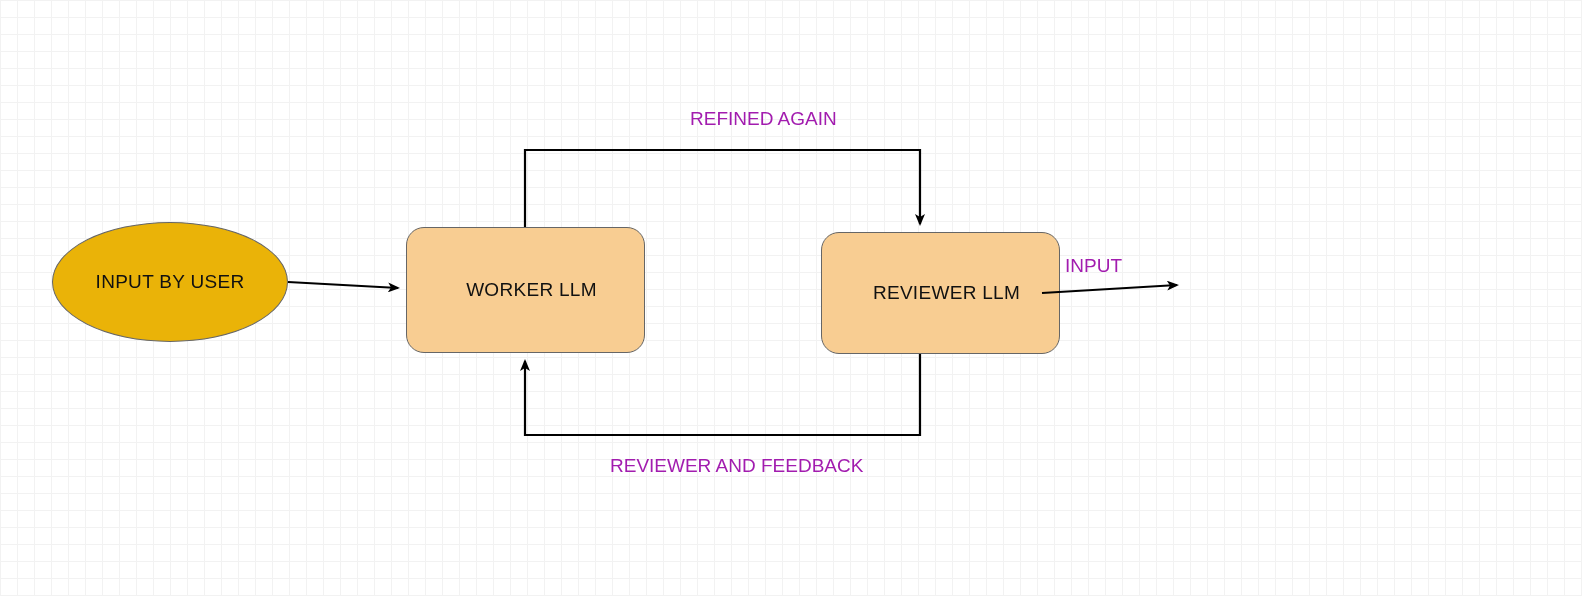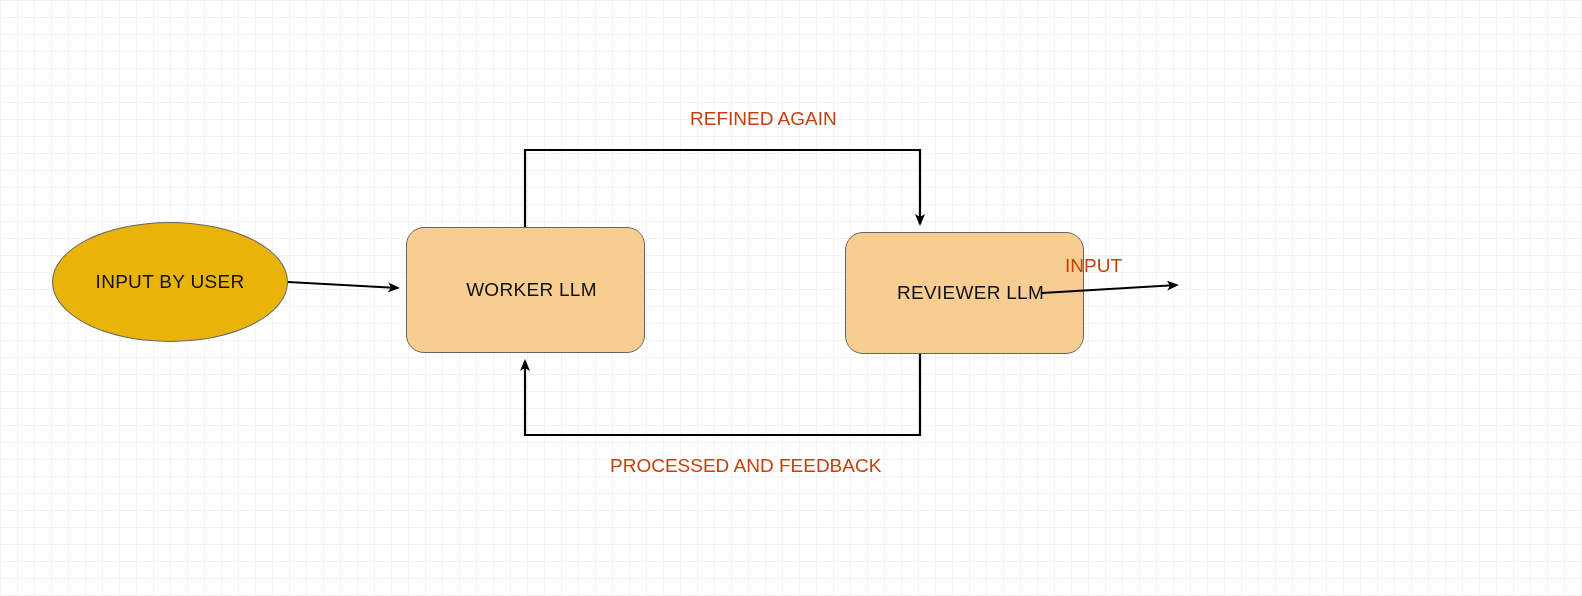--- a/index.html
+++ b/index.html
@@ -45,34 +45,34 @@
       width: 236px; height: 120px;
       background: #eab308;
       text-align: center;
     }
     .worker-node {
       left: 406px; top: 227px;
       width: 239px; height: 126px;
       background: #f8cd92;
     }
     .reviewer-node {
-      left: 845px; top: 232px;
+      left: 821px; top: 232px;
       width: 239px; height: 122px;
       background: #f8cd92;
     }
     .output-node {
       left: 1175px; top: 223px;
       width: 380px; height: 120px;
       background: #cfcce4;
     }
 
     .edge-label {
       position: absolute;
       font-size: 19px;
-      color: #c2410c;
+      color: #a21caf;
       white-space: nowrap;
       text-align: left;
       z-index: 2;
     }
     .label-refined { left: 690px; top: 108px; }
     .label-rejection { left: 610px; top: 455px; }
     .label-passed { left: 1065px; top: 255px; }
 
     svg.arrows {
       position: absolute;
@@ -98,21 +98,21 @@
     <span>WORKER LLM</span>
   </div>
 
   <div class="node rounded reviewer-node">
     <span>REVIEWER LLM</span>
   </div>
 
 
   <div class="edge-label label-refined">REFINED AGAIN</div>
 
-  <div class="edge-label label-rejection">PROCESSED AND FEEDBACK</div>
+  <div class="edge-label label-rejection">REVIEWER AND FEEDBACK</div>
 
   <div class="edge-label label-passed">INPUT</div>
 
   <svg class="arrows">
     <defs>
       <marker id="arrowhead" markerWidth="12" markerHeight="10" refX="10" refY="5" orient="auto" markerUnits="userSpaceOnUse">
         <path d="M0,0 L12,5 L0,10 L3,5 Z" fill="#000"></path>
       </marker>
     </defs>
 

